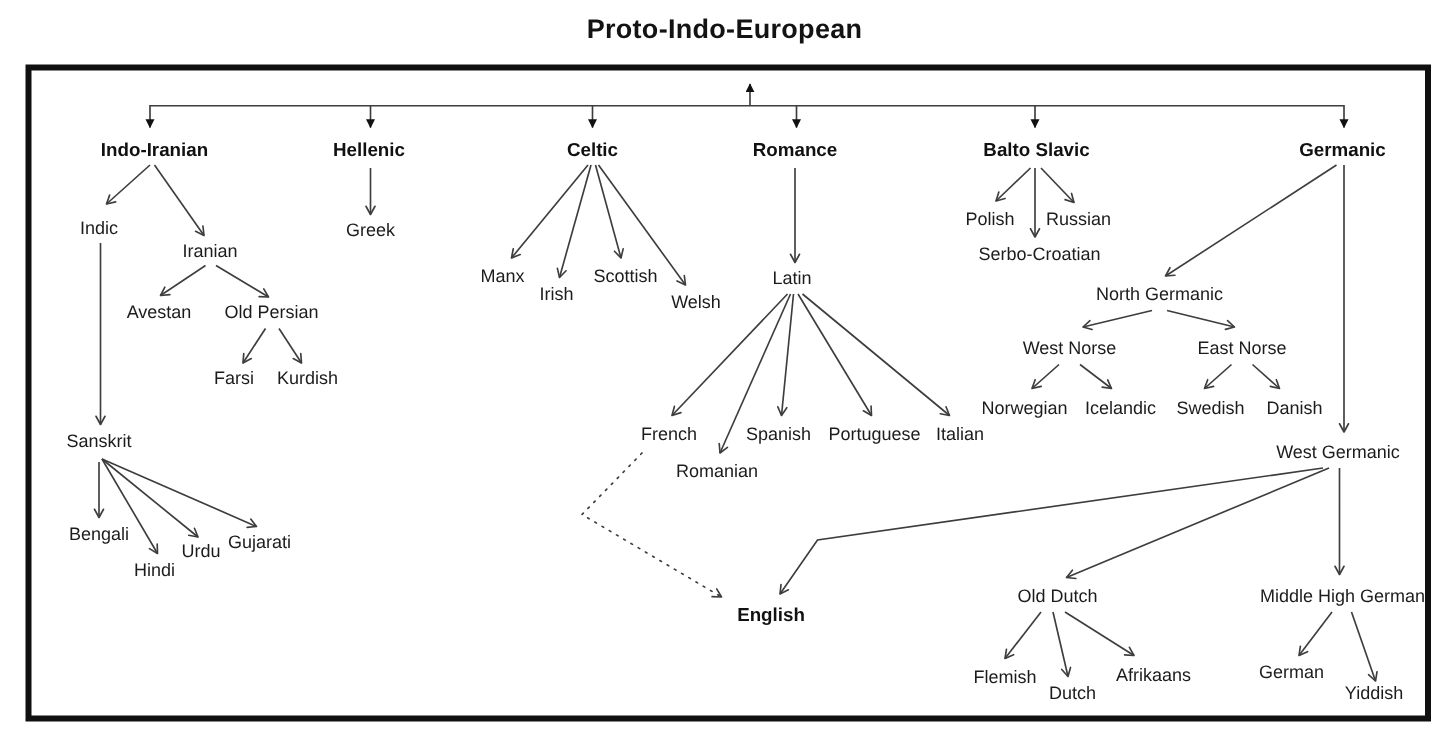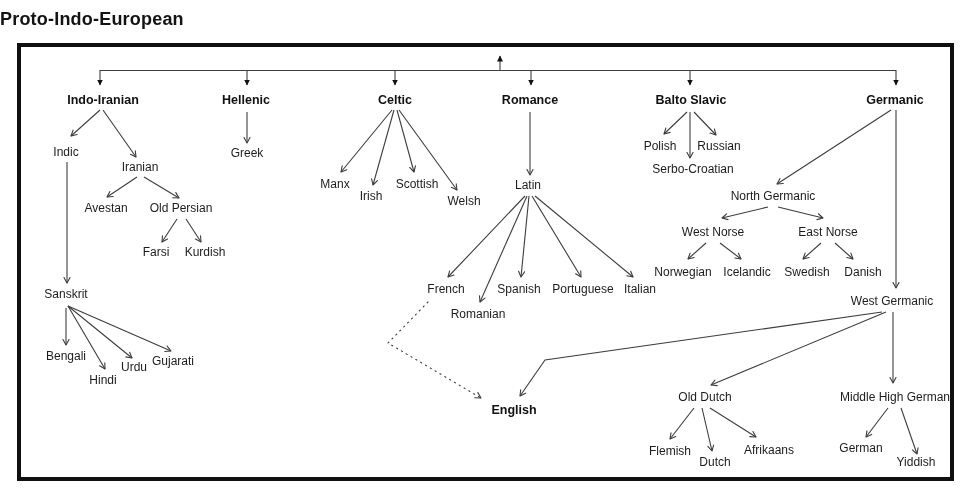--- a/index.html
+++ b/index.html
@@ -6,20 +6,21 @@
   .canvas {
     position:relative;
     width:966px; height:495px;
     background:#ffffff;
     font-family:"Liberation Sans", sans-serif;
     overflow:hidden;
   }
   .title {
     position:absolute;
     top:9px; left:0; width:100%;
+    text-align:center;
     font-weight:700;
     font-size:18px;
     letter-spacing:0.2px;
     color:#131313;
   }
   .frame {
     position:absolute;
     left:17px; top:43px;
     width:929px; height:430px;
     border:4px solid #101010;

